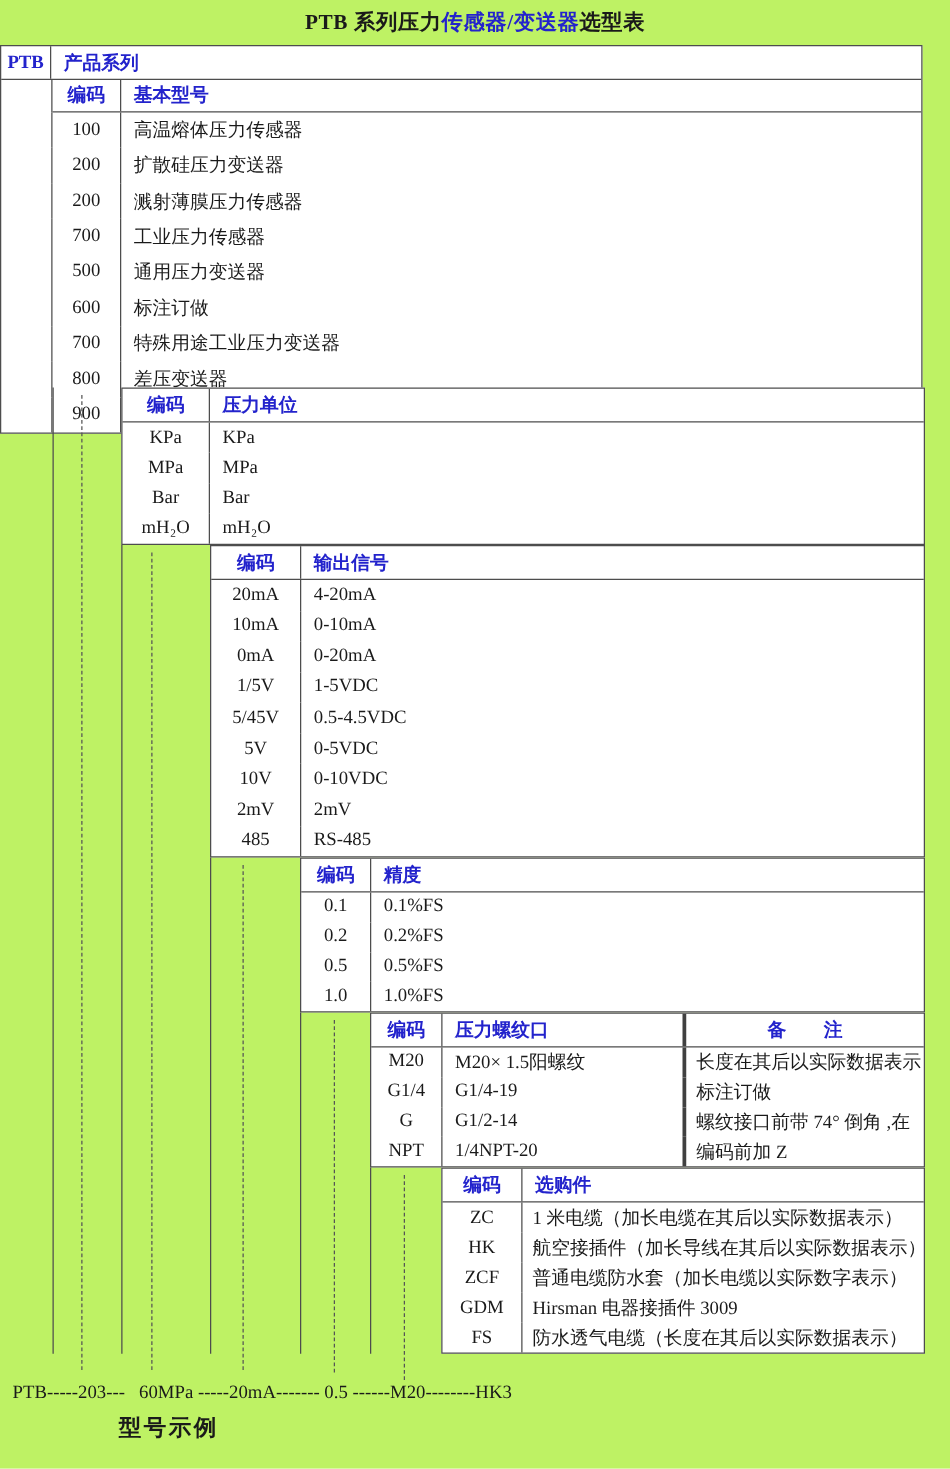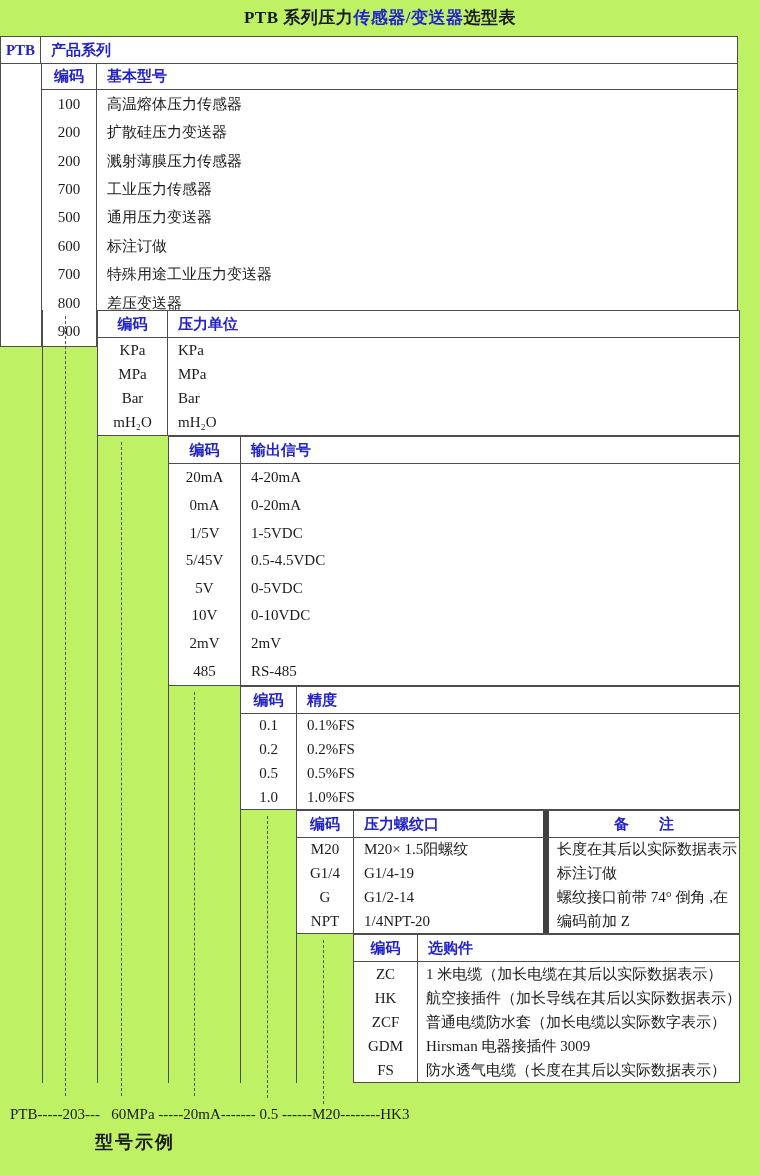--- a/index.html
+++ b/index.html
@@ -14,21 +14,21 @@
          border-bottom:1px solid #4d4d4d;color:#2323cc;font-weight:bold;}
   .t-subhdr{flex:none;height:26px;display:flex;align-items:stretch;}
   .subwrap{flex:1;display:flex;align-items:center;border-bottom:1px solid #4d4d4d;
            color:#2323cc;font-weight:bold;}
   .t-body{flex:1;display:flex;flex-direction:column;}
   .t-row{flex:1;display:flex;align-items:center;}
   .c-code{align-self:stretch;display:flex;align-items:center;justify-content:center;
           border-right:1px solid #4d4d4d;flex:none;box-sizing:border-box;}
   .c-label{flex:1;padding-left:10px;white-space:nowrap;}
   .c-mid{width:195px;align-self:stretch;display:flex;align-items:center;flex:none;
-         border-right:6px solid #404040;padding-left:10px;box-sizing:border-box;white-space:nowrap;}
+         border-right:3px solid #404040;padding-left:10px;box-sizing:border-box;white-space:nowrap;}
   .c-note{flex:1;padding-left:8px;white-space:nowrap;}
   .c-note-h{flex:1;text-align:center;}
   .spacer{align-self:stretch;border-right:1px solid #4d4d4d;flex:none;}
   .vs{position:absolute;width:0;border-left:1px solid #4d4d4d;}
   .vd{position:absolute;width:0;border-left:1px dashed #555;}
   .example{position:absolute;left:10px;top:1106px;font-size:15px;white-space:pre;}
   .caption{position:absolute;left:95px;top:1130px;font-size:18px;font-weight:bold;letter-spacing:2px;}
 </style>
 </head>
 <body>
@@ -129,20 +129,24 @@
     <div class="t-hdr">
       <div class="c-code" style="width:72px">编码</div>
       <div class="c-label">输出信号</div>
     </div>
     <div class="t-body">
       <div class="t-row">
           <div class="c-code" style="width:72px">20mA</div>
           <div class="c-label">4-20mA</div>
         </div>
       <div class="t-row">
+          <div class="c-code" style="width:72px">10mA</div>
+          <div class="c-label">0-10mA</div>
+        </div>
+      <div class="t-row">
           <div class="c-code" style="width:72px">0mA</div>
           <div class="c-label">0-20mA</div>
         </div>
       <div class="t-row">
           <div class="c-code" style="width:72px">1/5V</div>
           <div class="c-label">1-5VDC</div>
         </div>
       <div class="t-row">
           <div class="c-code" style="width:72px">5/45V</div>
           <div class="c-label">0.5-4.5VDC</div>

